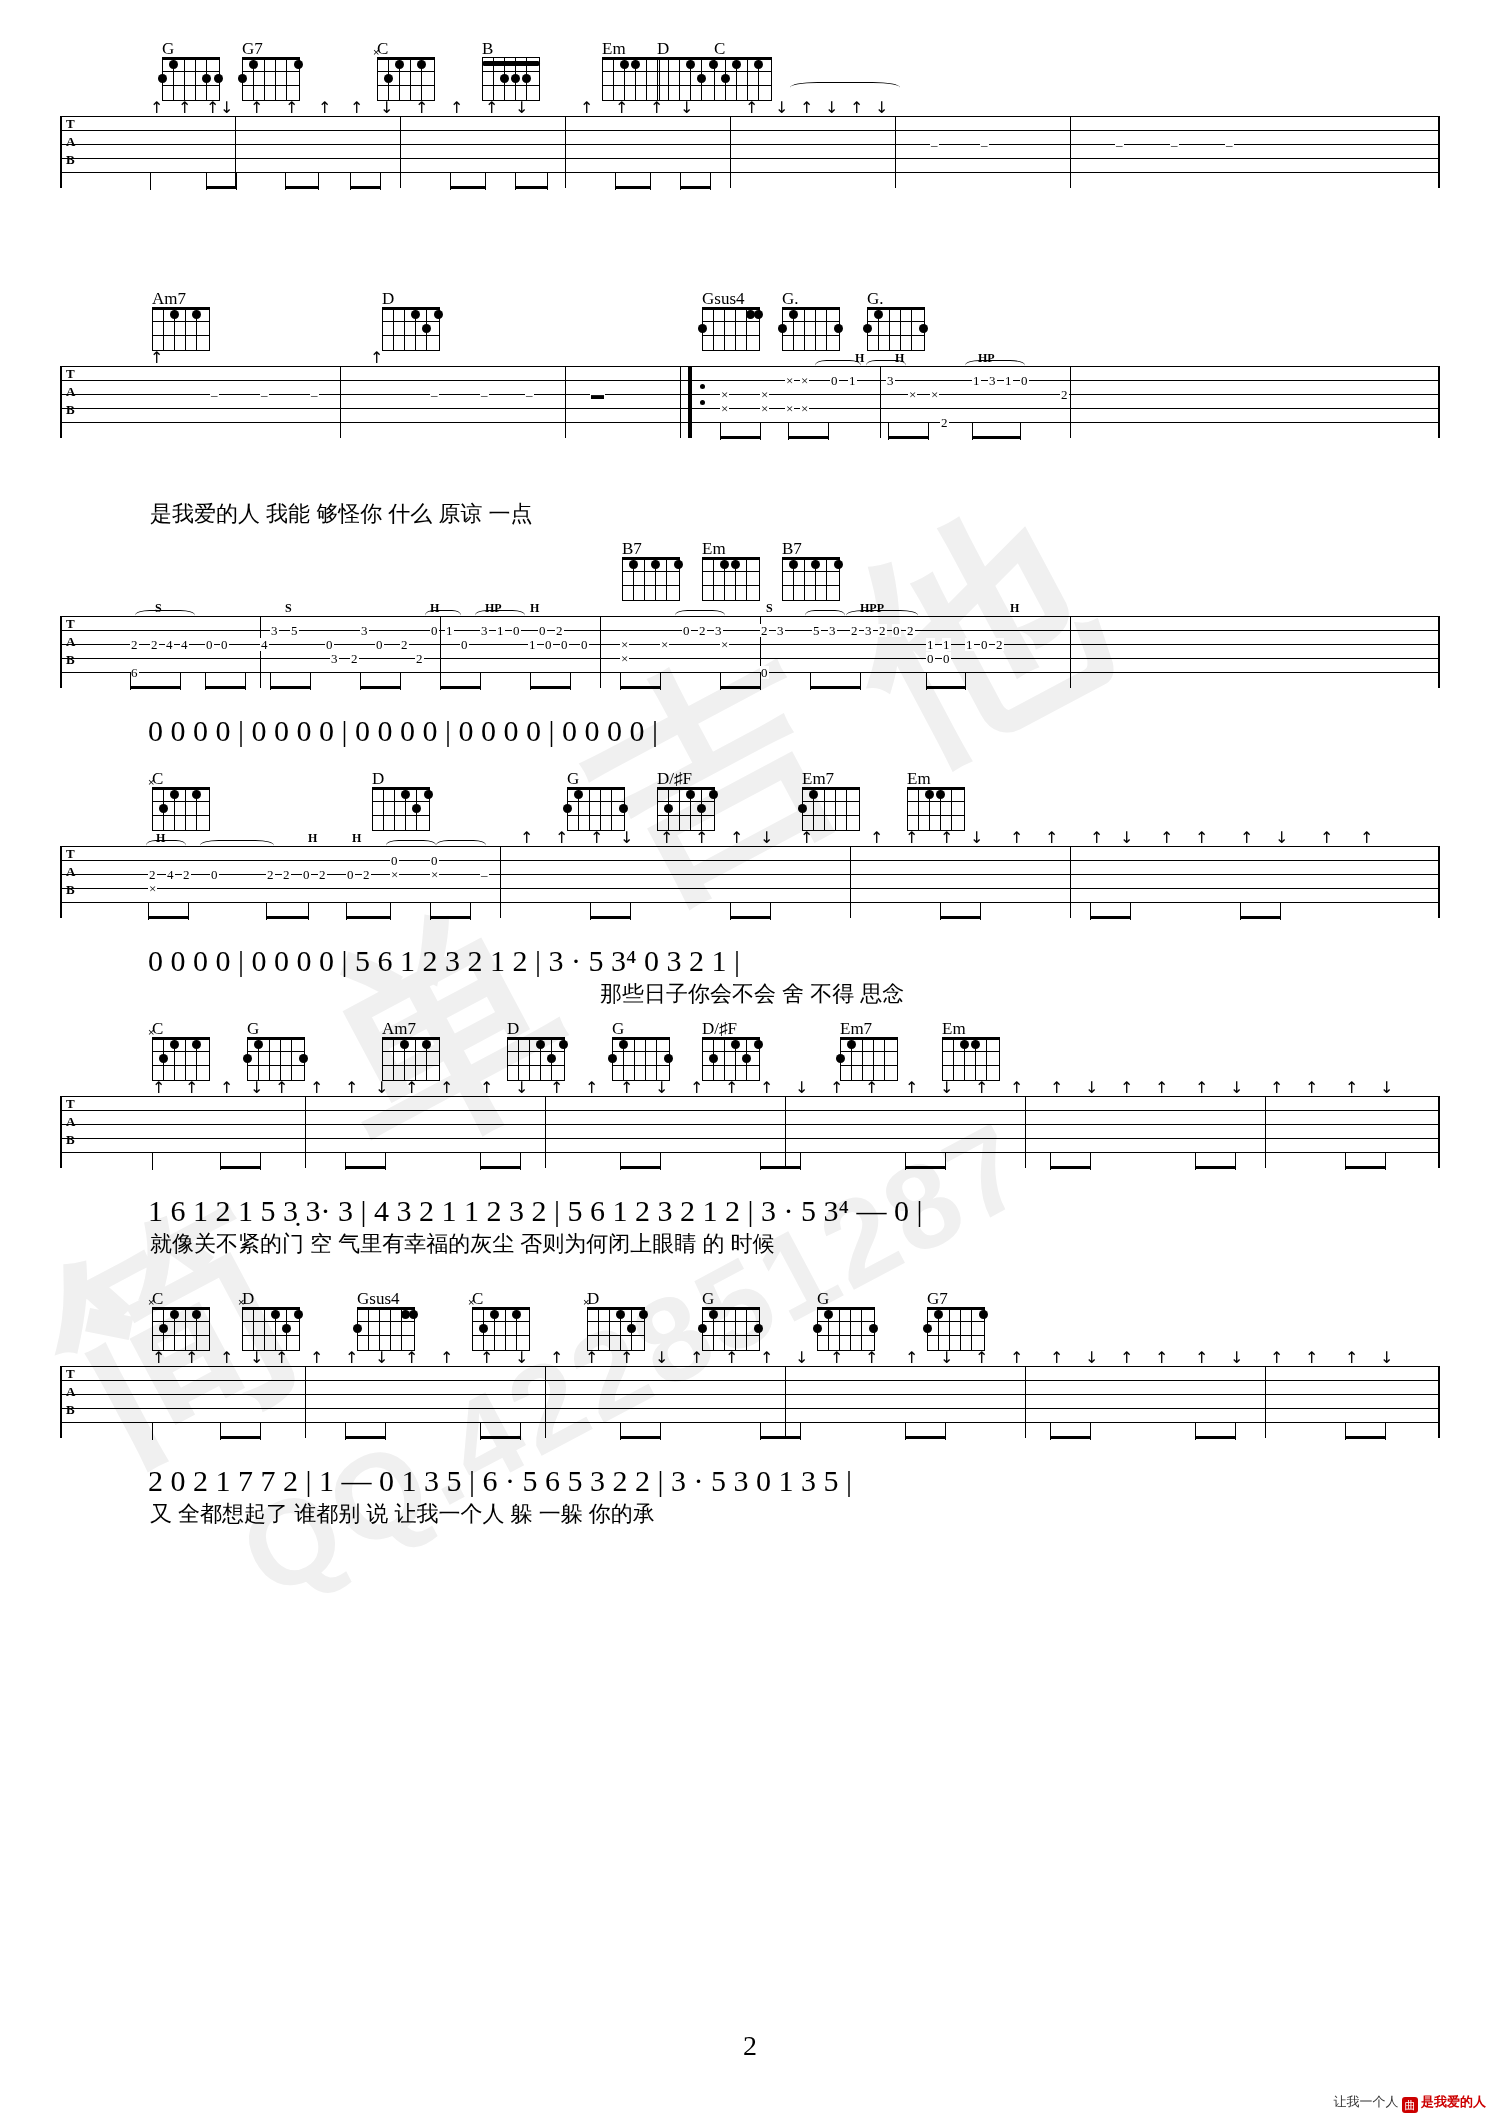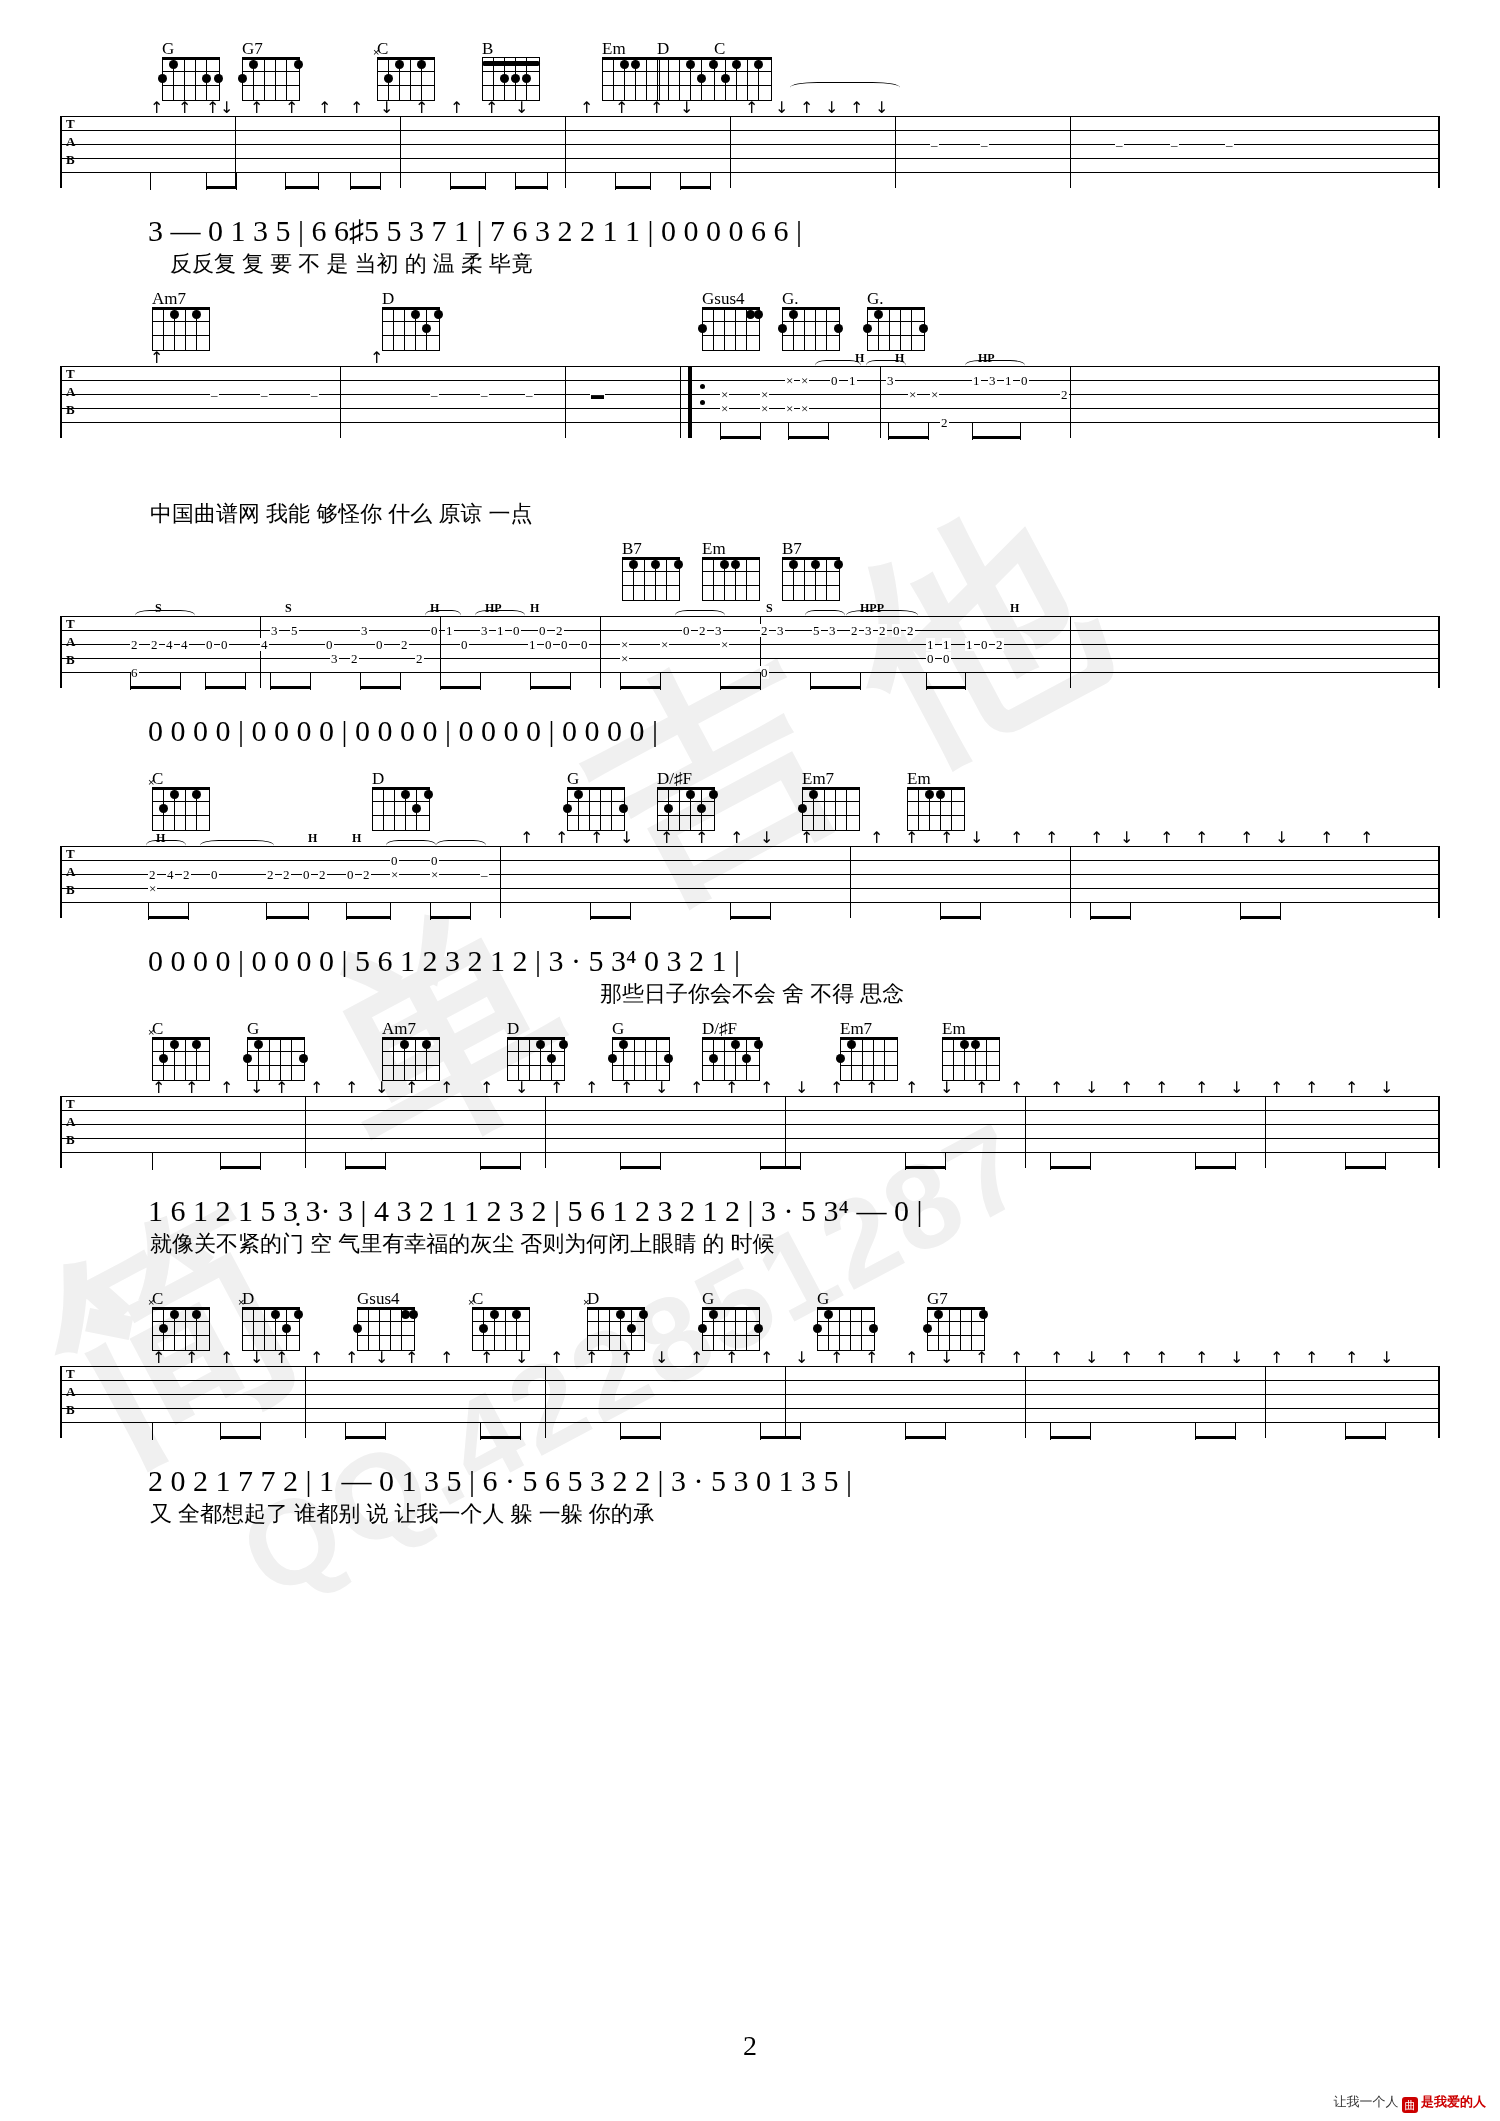--- a/index.html
+++ b/index.html
@@ -259,24 +259,20 @@
         <div class="stem" style="left:487px;top:56px;height:18px;"></div>
       <div class="beam" style="left:455px;top:70px;width:32px;"></div>
       <div class="stem" style="left:555px;top:56px;height:18px;"></div>
         <div class="stem" style="left:590px;top:56px;height:18px;"></div>
       <div class="beam" style="left:555px;top:70px;width:35px;"></div>
       <div class="stem" style="left:620px;top:56px;height:18px;"></div>
         <div class="stem" style="left:650px;top:56px;height:18px;"></div>
       <div class="beam" style="left:620px;top:70px;width:30px;"></div>
     </div>
 
-    <div class="melody" style="margin-top:26px;">
-      <div class="mnote" style="left:88px;">3 — 0 1 3 5 | 6 6♯5 5 3 7 1 | 7 6 3 2 2 1 1 | 0 0 0 0 6 6 |</div>
-      <div class="lyric" style="left:110px;top:36px;">反反复 复 要 不 是 当初 的 温 柔                毕竟</div>
-    </div>
   </div>
 
   <div class="system" style="top:290px;">
     <div class="chords">
       <div class="chord" style="left:150px;">
         <div class="cname">Am7</div>
         <div class="grid">
           <div class="nut"></div>
           <div class="hline" style="top:14px;"></div>
             <div class="hline" style="top:28px;"></div>
@@ -426,21 +422,21 @@
       <div class="beam" style="left:728px;top:70px;width:40px;"></div>
       <div class="stem" style="left:828px;top:56px;height:18px;"></div>
         <div class="stem" style="left:868px;top:56px;height:18px;"></div>
       <div class="beam" style="left:828px;top:70px;width:40px;"></div>
       <div class="stem" style="left:912px;top:56px;height:18px;"></div>
         <div class="stem" style="left:960px;top:56px;height:18px;"></div>
       <div class="beam" style="left:912px;top:70px;width:48px;"></div>
     </div>
 
     <div class="melody" style="margin-top:26px;">
-      <div class="lyric" style="left:90px;top:36px;">中国曲谱网    我能 够怪你 什么            原谅  一点</div>
+      <div class="lyric" style="left:90px;top:36px;">是我爱的人    我能 够怪你 什么            原谅  一点</div>
     </div>
   </div>
 
   <div class="system" style="top:540px;">
     <div class="chords" style="height:40px;">
       <div class="chord" style="left:620px;">
         <div class="cname">B7</div>
         <div class="grid">
           <div class="nut"></div>
           <div class="hline" style="top:14px;"></div>

